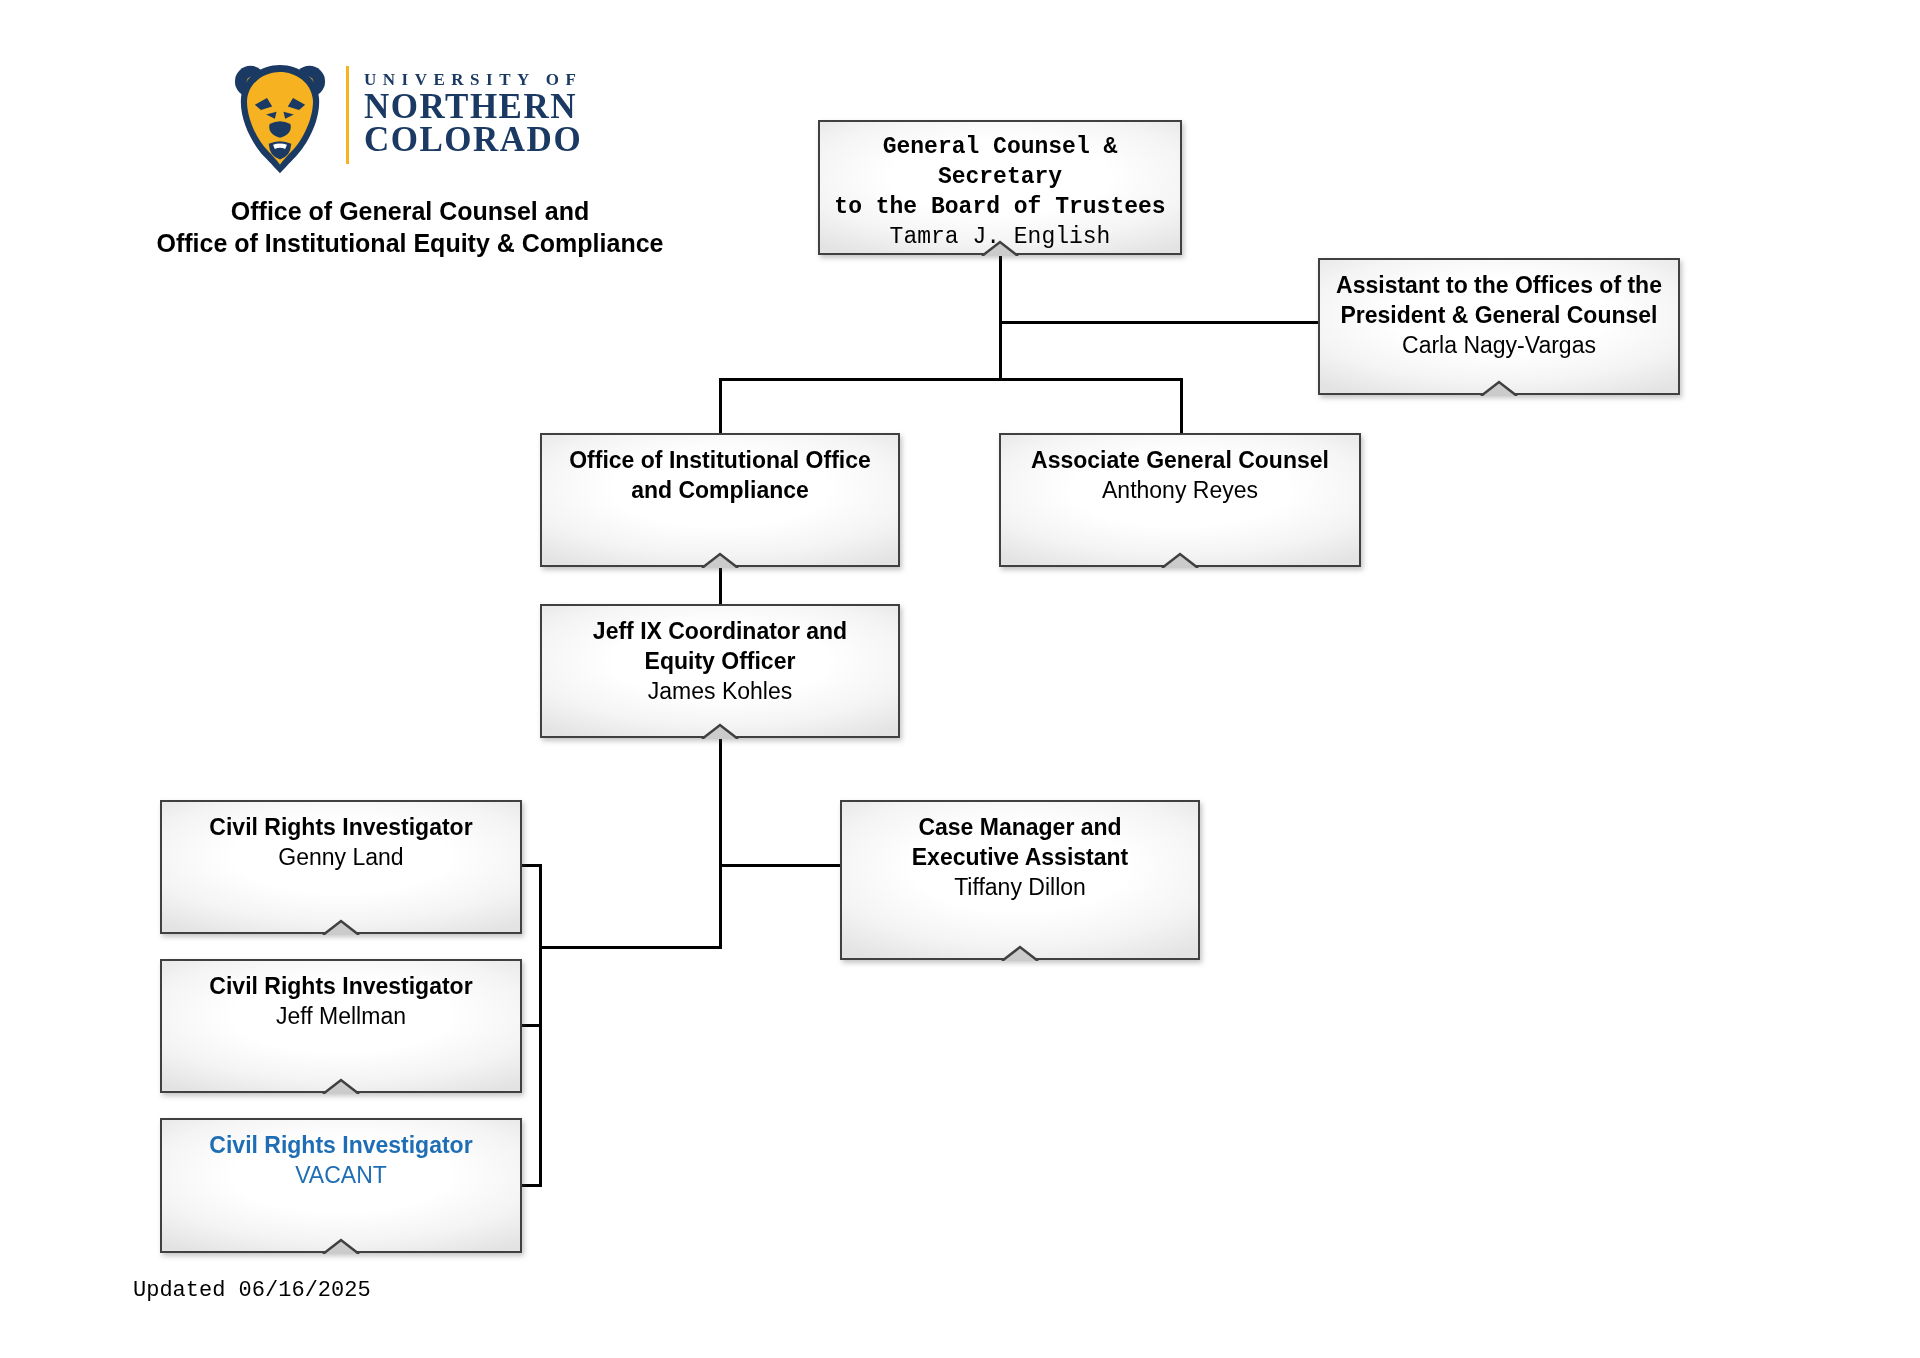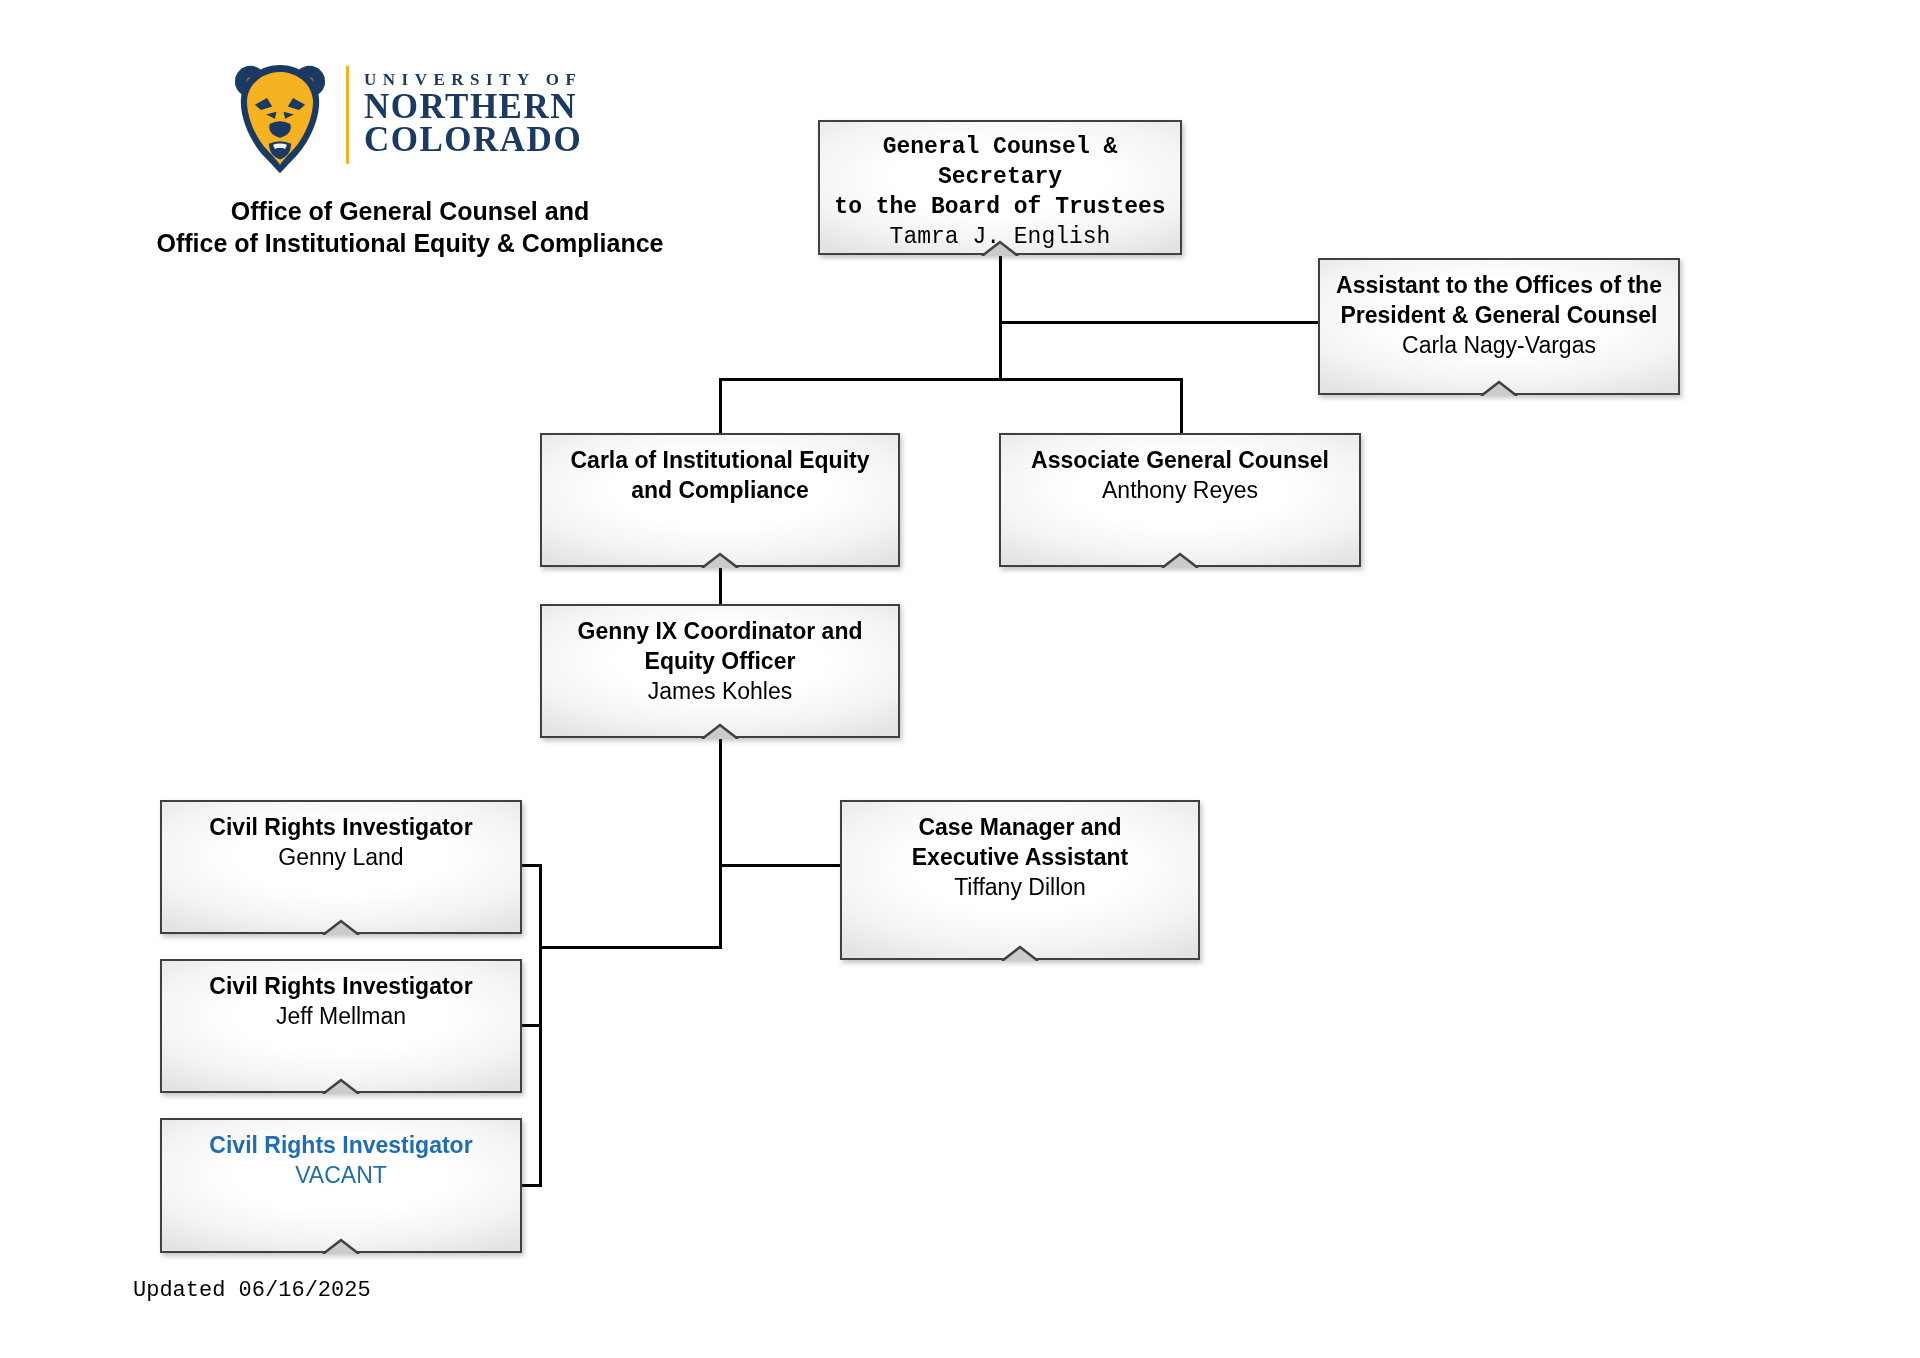--- a/index.html
+++ b/index.html
@@ -100,41 +100,41 @@
         <div class="nt">President &amp; General Counsel</div>
         <div class="nn">Carla Nagy-Vargas</div>
       </div>
     <svg class="notch" width="42" height="16" viewBox="0 0 42 16">
         <path d="M3,16 L21,2 L39,16" fill="#cbcbcb" stroke="#404040" stroke-width="2.5"></path>
       </svg>
   </div>
 
   <div class="node" style="left:540px;top:433px;width:360px;height:134px;">
     <div class="titles">
-        <div class="nt">Carla of Institutional Equity</div>
+        <div class="nt">Office of Institutional Office</div>
         <div class="nt">and Compliance</div>
       </div>
     <svg class="notch" width="42" height="16" viewBox="0 0 42 16">
         <path d="M3,16 L21,2 L39,16" fill="#cbcbcb" stroke="#404040" stroke-width="2.5"></path>
       </svg>
   </div>
 
   <div class="node" style="left:999px;top:433px;width:362px;height:134px;">
     <div class="titles">
         <div class="nt">Associate General Counsel</div>
         <div class="nn">Anthony Reyes</div>
       </div>
     <svg class="notch" width="42" height="16" viewBox="0 0 42 16">
         <path d="M3,16 L21,2 L39,16" fill="#cbcbcb" stroke="#404040" stroke-width="2.5"></path>
       </svg>
   </div>
 
   <div class="node" style="left:540px;top:604px;width:360px;height:134px;">
     <div class="titles">
-        <div class="nt">Genny IX Coordinator and</div>
+        <div class="nt">Jeff IX Coordinator and</div>
         <div class="nt">Equity Officer</div>
         <div class="nn">James Kohles</div>
       </div>
     <svg class="notch" width="42" height="16" viewBox="0 0 42 16">
         <path d="M3,16 L21,2 L39,16" fill="#cbcbcb" stroke="#404040" stroke-width="2.5"></path>
       </svg>
   </div>
 
   <div class="node" style="left:160px;top:800px;width:362px;height:134px;">
     <div class="titles">

